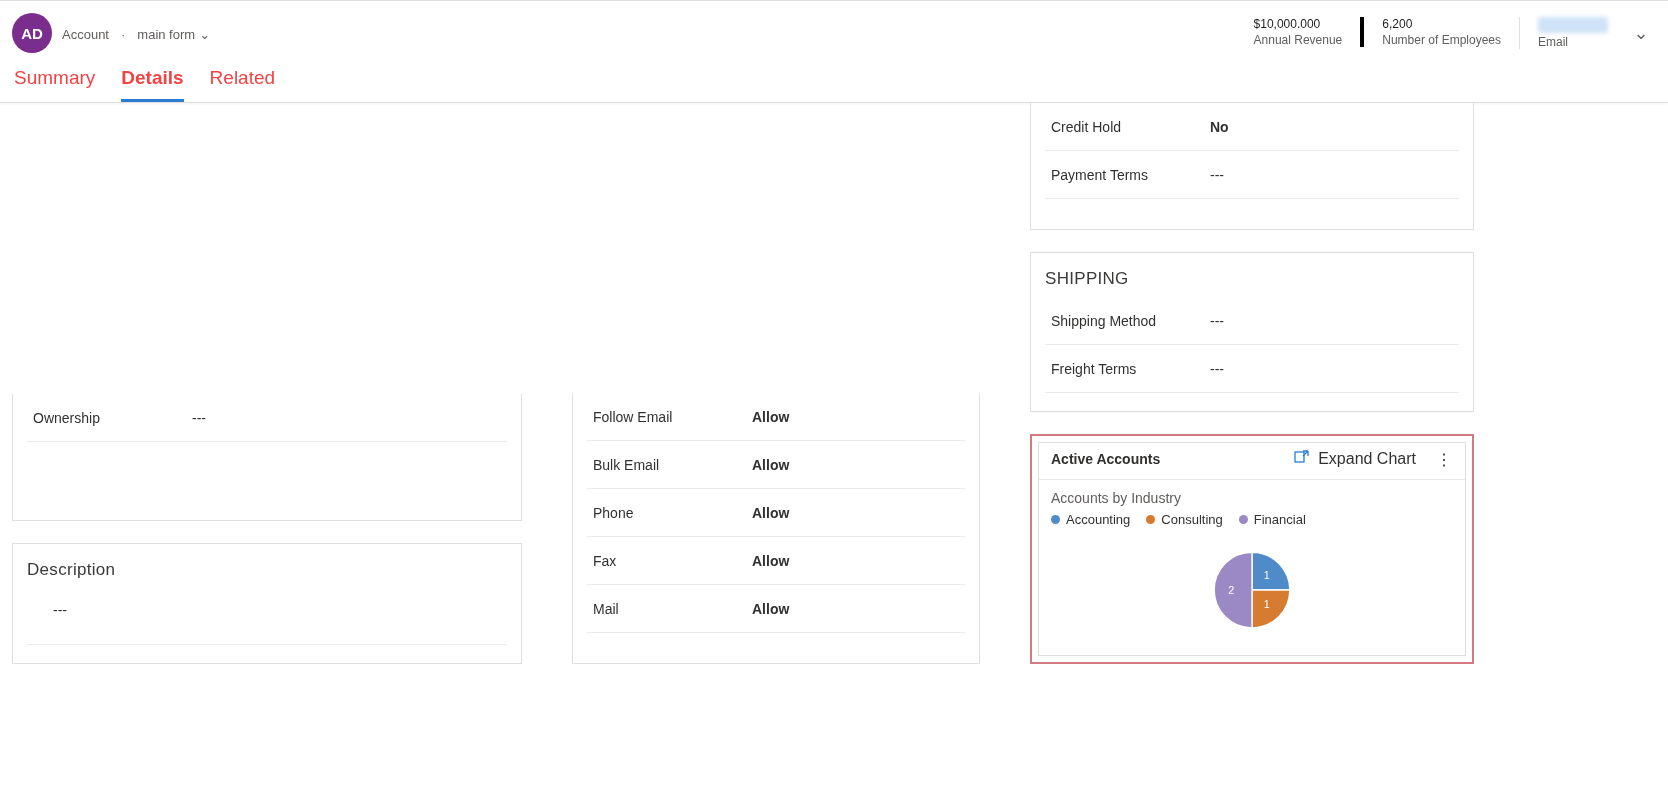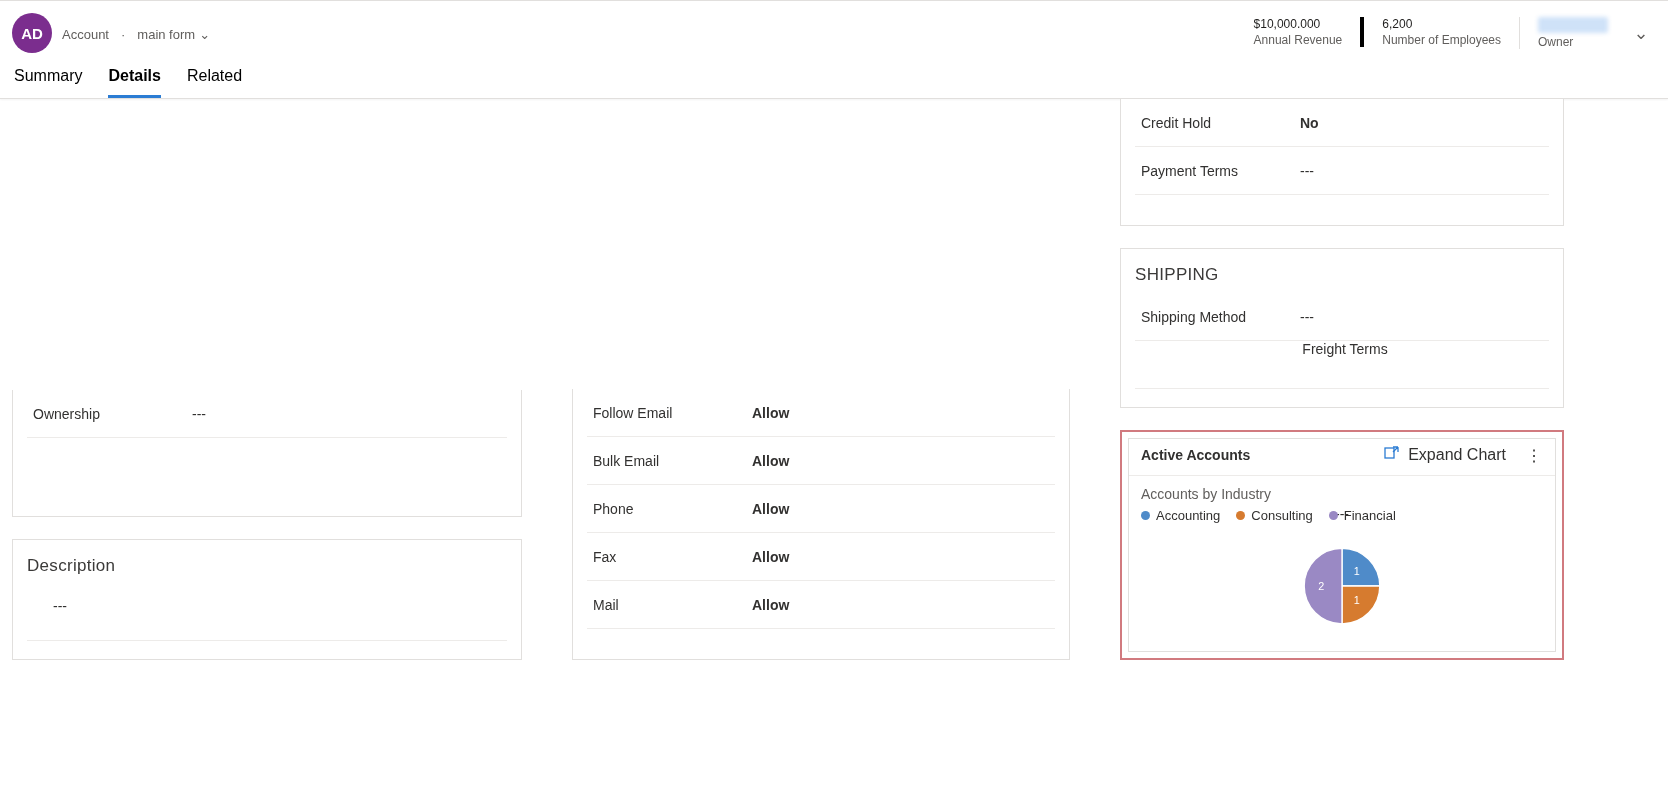--- a/index.html
+++ b/index.html
@@ -18,36 +18,36 @@
   .metric { padding: 0 18px; border-left: 4px solid #000000; }
   .metric:first-child { border-left: none; }
   .metric-value { font-size: 12px; color: #201f1e; }
   .metric-label { font-size: 12px; color: #605e5c; margin-top: 2px; }
   .owner-block { padding: 0 18px; border-left: 1px solid #e1dfdd; display:flex; flex-direction:column; }
   .owner-redacted { width: 70px; height: 16px; background: #cfe2f8; filter: blur(2px); border-radius: 2px; }
   .header-chevron { width: 30px; color: #605e5c; font-size: 18px; text-align: center; cursor: pointer; }
 
   
   .tabs { display: flex; gap: 26px; padding: 14px 14px 0 14px; border-bottom: 1px solid #e1dfdd; box-shadow: 0 1px 2px rgba(0,0,0,0.05); }
-  .tab { padding-bottom: 10px; font-size: 16px; color: #000000; cursor: pointer; }
+  .tab { padding-bottom: 10px; font-size: 19px; color: #ef4444; cursor: pointer; }
   .tab.active { font-weight: 600; border-bottom: 3px solid #2b7cd3; }
 
   
   .columns { display: flex; gap: 24px; padding: 0 12px 20px 12px; align-items: flex-end; }
   .col { display: flex; flex-direction: column; gap: 22px; }
   .col-left { width: 510px; }
-  .col-mid  { width: 498px; margin-left: 26px; }
+  .col-mid  { width: 408px; margin-left: 26px; }
   .col-right{ width: 444px; margin-left: 26px; }
 
   .card { border: 1px solid #e1dfdd; padding: 10px 14px 18px 14px; background:#fff; }
   .card-cut-top { border-top: none; padding-top: 0; }
   .section-title { font-size: 17px; letter-spacing: 0.3px; color: #3b3a39; margin: 6px 0 8px 0; }
 
   .field-row { display: flex; align-items: center; height: 48px; border-bottom: 1px solid #edebe9; }
-  .field-row:last-child { border-bottom: 1px solid #edebe9; flex-direction: column; }
+  .field-row:last-child { border-bottom: 1px solid #edebe9; }
   .field-label { flex: 0 0 165px; color: #323130; font-size: 14px; padding-left: 6px; }
   .field-value { flex: 1; font-size: 14px; }
   .field-value.bold { font-weight: 700; }
   .desc-value { padding: 14px 0 26px 26px; border-bottom: 1px solid #edebe9; font-size:14px; }
 
   
   .highlight-box { border: 2px solid #d17a7f; padding: 6px; }
   .child-card { border: 1px solid #e1dfdd; }
   .child-header { padding: 8px 12px 4px 12px; font-size: 17px; letter-spacing: 0.3px; color: #3b3a39;}
   .child-toolbar { display: flex; align-items: center; padding: 6px 12px 10px 12px; border-bottom: 1px solid #edebe9; }
@@ -85,21 +85,21 @@
       <div class="metric">
         <div class="metric-value">$10,000.000</div>
         <div class="metric-label">Annual Revenue</div>
       </div>
       <div class="metric">
         <div class="metric-value">6,200</div>
         <div class="metric-label">Number of Employees</div>
       </div>
       <div class="owner-block">
         <div class="owner-redacted"></div>
-        <div class="metric-label">Owner</div>
+        <div class="metric-label">Email</div>
       </div>
     </div>
     <div class="header-chevron">⌄</div>
   </div>
 
   <div class="tabs" id="tabs">
       <div class="tab">Summary</div>
       <div class="tab active">Details</div>
       <div class="tab">Related</div>
     </div>

